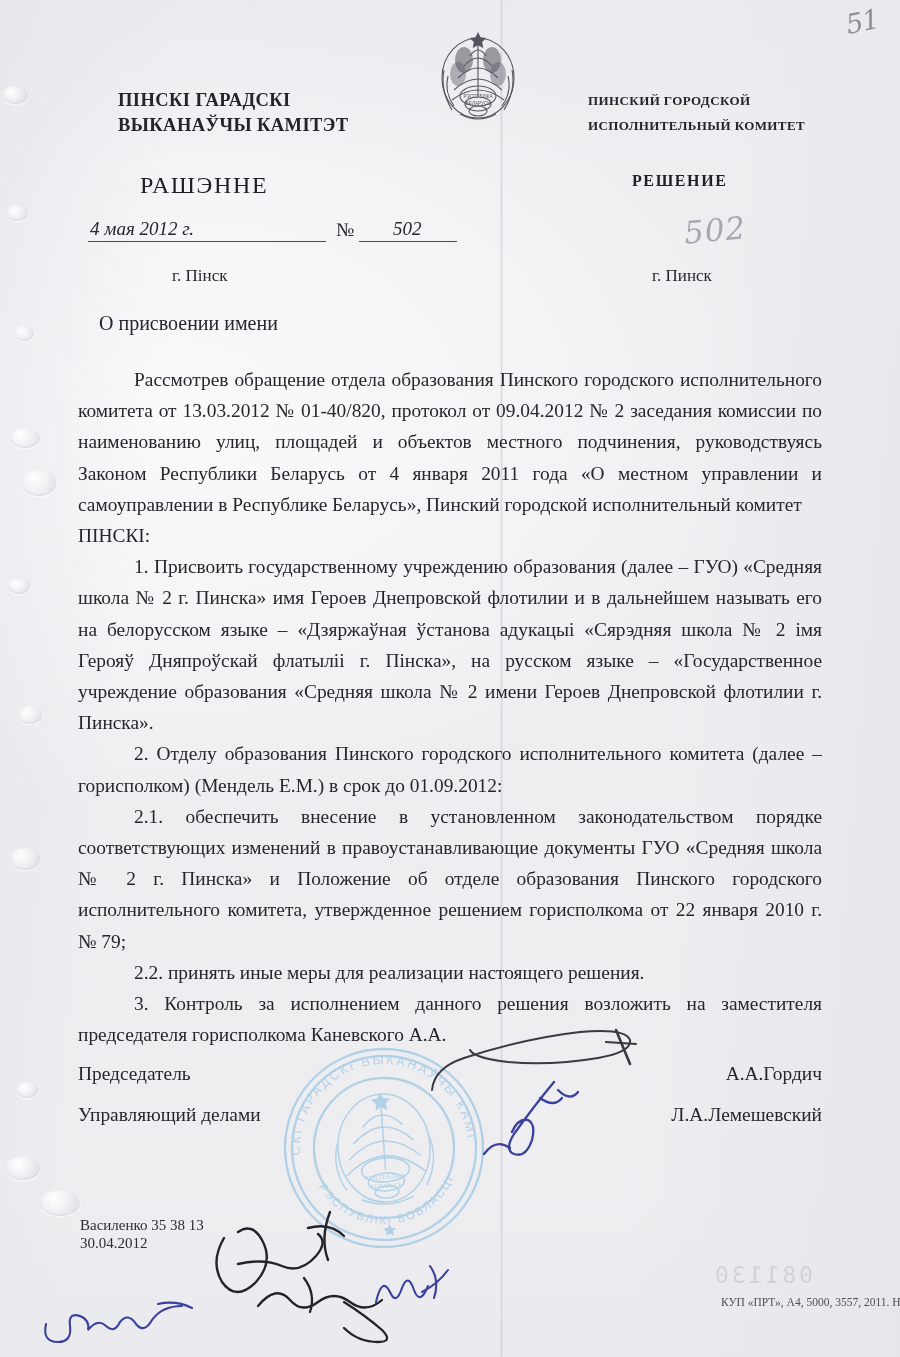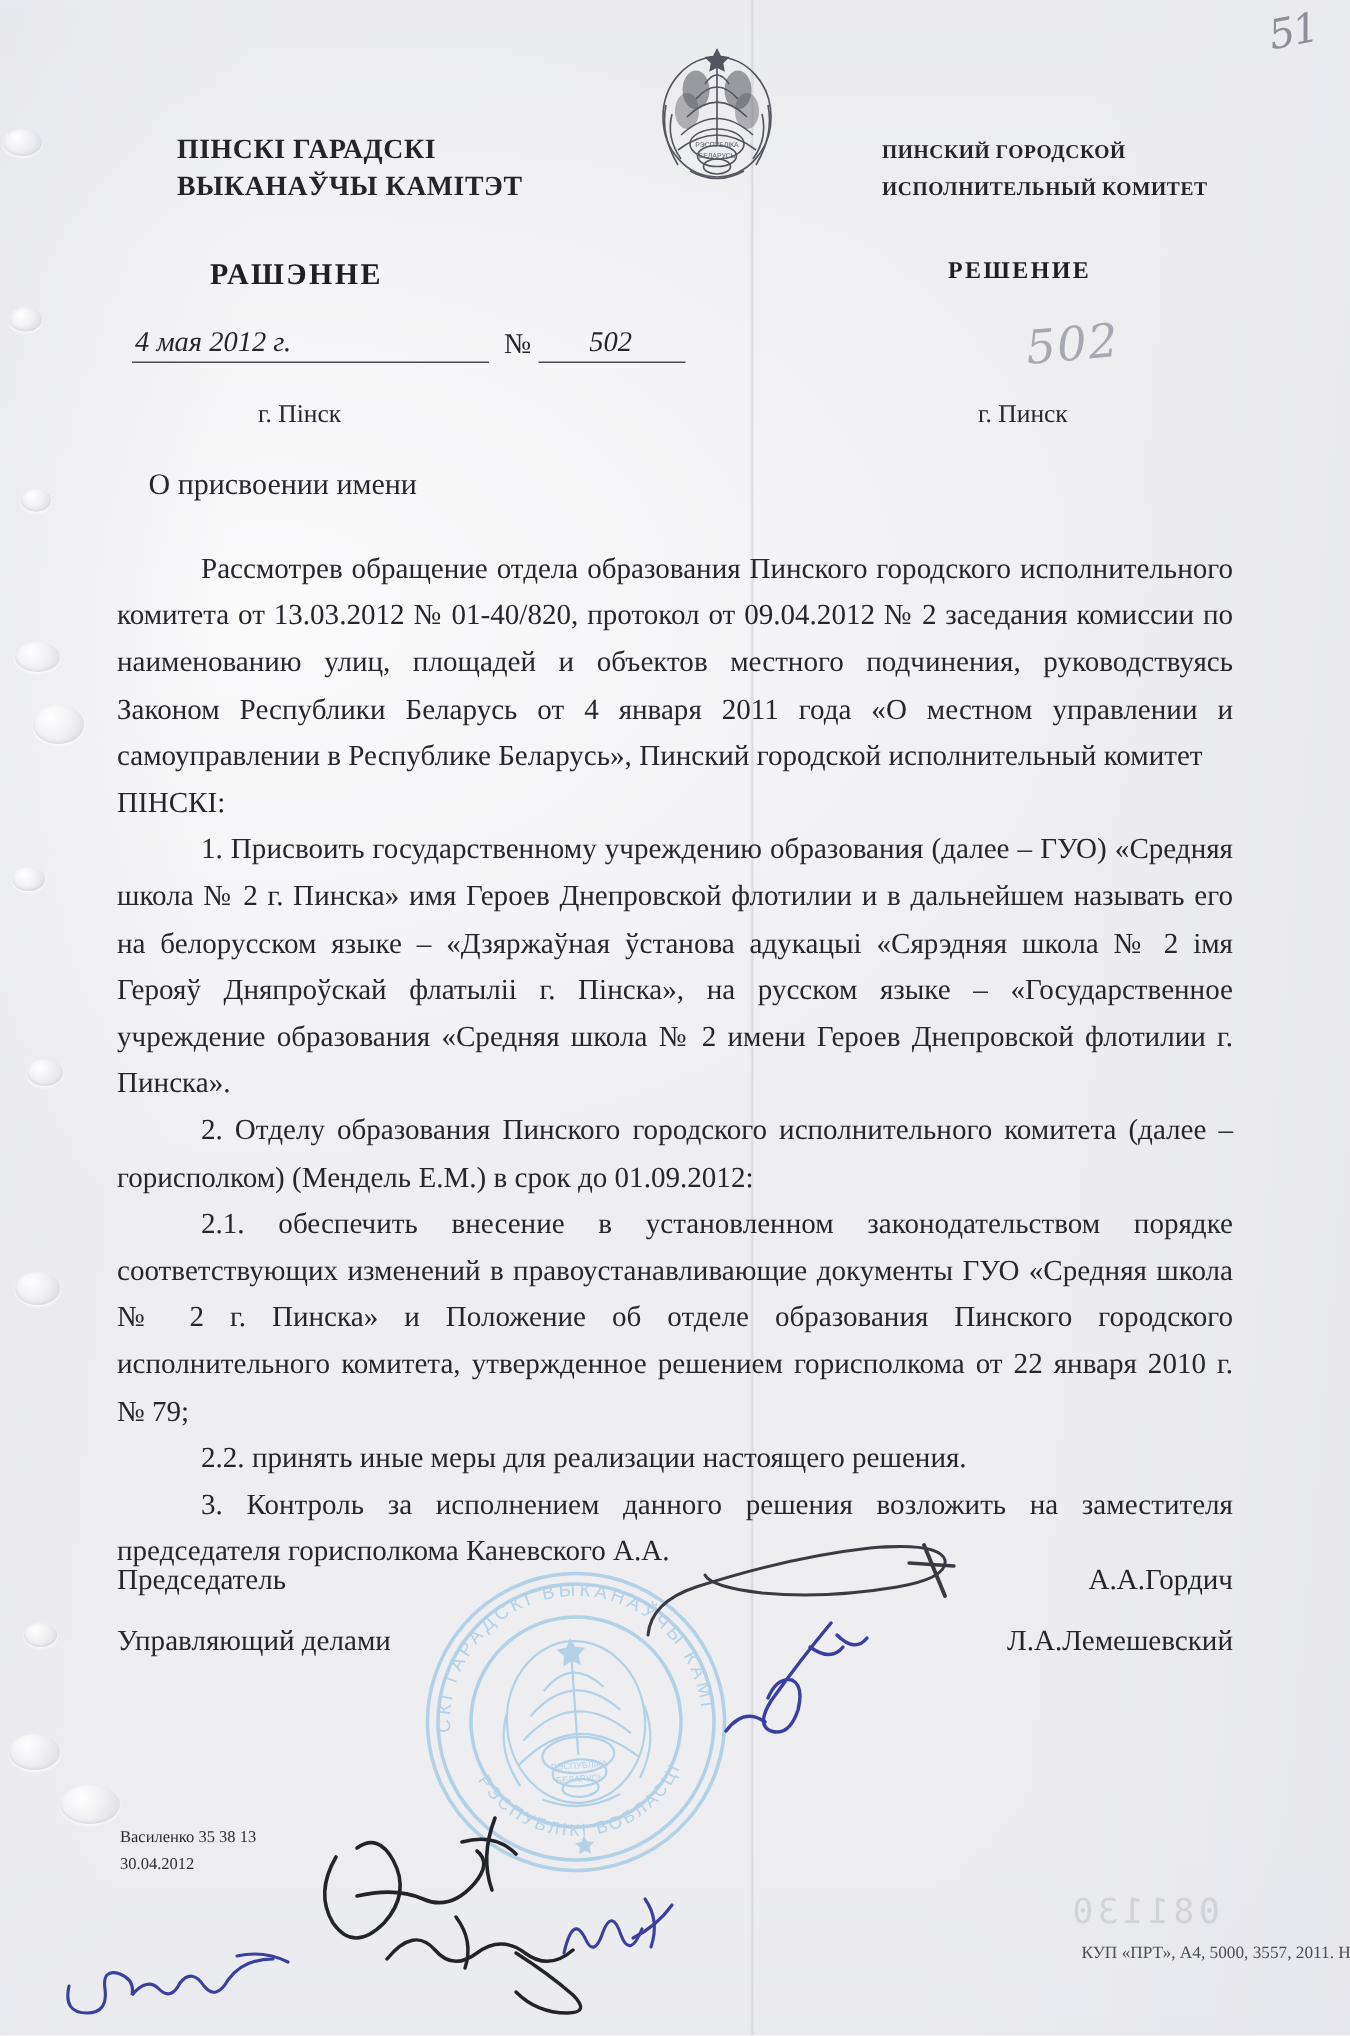--- a/index.html
+++ b/index.html
@@ -83,22 +83,22 @@
     font-size: 13px;
     line-height: 25px;
     letter-spacing: .4px;
     color: #24242a;
   }
 
   .doctype-bel {
     position: absolute;
     left: 140px;
     top: 172px;
-    font-weight: bold;
-    font-size: 20px;
+    font-weight: normal;
+    font-size: 24px;
     letter-spacing: 1.6px;
     color: #1f1f25;
   }
   .doctype-rus {
     position: absolute;
     left: 632px;
     top: 172px;
     font-weight: bold;
     font-size: 16px;
     letter-spacing: 1.6px;
@@ -183,20 +183,21 @@
 
   
   .sig-row {
     position: absolute;
     left: 78px;
     width: 744px;
     font-size: 19.4px;
     color: #26262c;
     display: flex;
     justify-content: space-between;
+    margin-top: 20px;
   }
   .sig-row-1 { top: 1043px; }
   .sig-row-2 { top: 1084px; }
   .sig-name { white-space: nowrap; }
 
   
   .stamp {
     position: absolute;
     left: 278px;
     top: 1042px;
@@ -216,21 +217,21 @@
   .ink-foot-a  { left: 208px; top: 1208px; }
   .ink-foot-b  { left: 40px;  top: 1284px; }
   .ink-foot-c  { left: 248px; top: 1268px; }
   .ink-foot-d  { left: 368px; top: 1258px; }
 
   
   .executor {
     position: absolute;
     left: 80px;
     top: 1216px;
-    font-size: 11px;
+    font-size: 15px;
     line-height: 18px;
     color: #2c2c33;
   }
   .imprint {
     position: absolute;
     left: 694px;
     top: 1296px;
     font-size: 11.5px;
     color: #4d4d56;
     white-space: nowrap;

